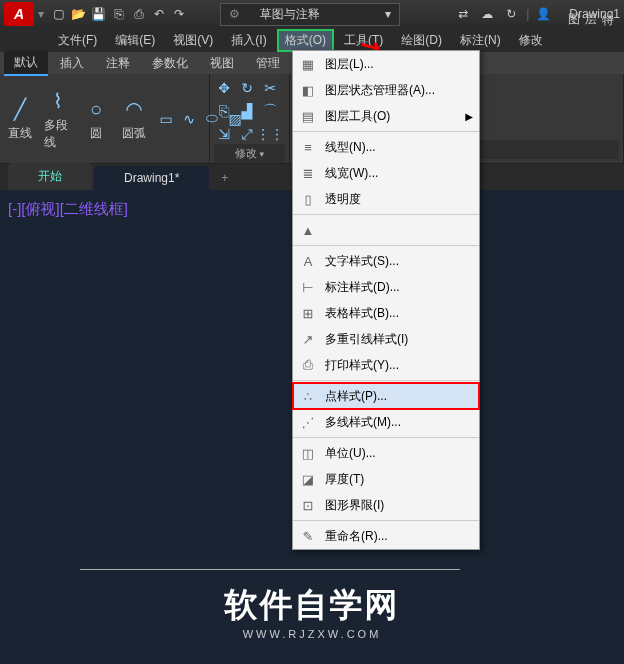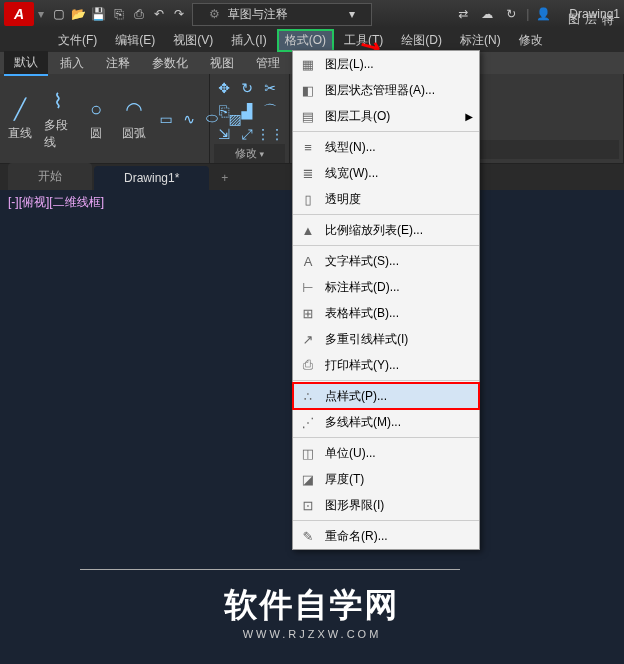--- a/index.html
+++ b/index.html
@@ -1,45 +1,45 @@
 <!DOCTYPE html>
 <html><head>
 <meta charset="utf-8">
 <style>
 *{margin:0;padding:0;box-sizing:border-box;font-family:"Microsoft YaHei",Arial,sans-serif;font-size:12px;user-select:none}
 body{background:#1a2332;width:624px;height:664px;overflow:hidden;position:relative}
 .titlebar{height:28px;background:linear-gradient(#3a3a3a,#2a2a2a);display:flex;align-items:center;padding:0 4px;color:#ccc}
 .logo{width:30px;height:24px;background:#c00;color:#fff;font-weight:bold;font-size:14px;display:flex;align-items:center;justify-content:center;border-radius:2px;margin-right:4px;font-style:italic}
 .qat{display:flex;gap:2px;align-items:center}
 .qat-btn{width:18px;height:18px;color:#ccc;display:flex;align-items:center;justify-content:center;cursor:pointer}
-.ws-sel{margin-left:4px;background:#2a2a2a;border:1px solid #555;color:#ccc;padding:2px 16px;display:flex;align-items:center;gap:8px;width:180px}
+.ws-sel{margin-left:32px;background:#2a2a2a;border:1px solid #555;color:#ccc;padding:2px 8px;display:flex;align-items:center;gap:20px;width:180px}
 .ws-sel::before{content:"⚙";color:#888}
 .title-right{margin-left:auto;display:flex;gap:6px;align-items:center;color:#888}
 .doc-title{color:#ccc;margin-left:10px}
 .menubar{height:24px;background:#2a2a2a;display:flex;align-items:center;padding:0 50px;color:#ccc;gap:2px}
 .menu-item{padding:3px 8px;cursor:pointer}
 .menu-item.active{background:#4a5a6a;border:2px solid #22c55e;padding:1px 6px}
 .ribbon-tabs{height:22px;background:#404040;display:flex;align-items:center;padding:0 4px;color:#ccc;gap:2px}
 .rtab{padding:3px 10px;cursor:pointer}
 .rtab.active{background:#222;border-bottom:2px solid #4af}
 .ribbon{height:90px;background:#383838;display:flex;border-bottom:1px solid #222}
 .panel{border-right:1px solid #222;padding:4px;display:flex;flex-direction:column;justify-content:space-between}
 .panel-body{display:flex;gap:6px;align-items:center;flex:1}
 .panel-title{text-align:center;color:#aaa;padding:2px;background:#2f2f2f;font-size:11px}
 .panel-title::after{content:" ▾";font-size:9px}
 .bigbtn{display:flex;flex-direction:column;align-items:center;color:#ccc;gap:2px;padding:2px;cursor:pointer;width:36px}
 .bigbtn .ic{width:28px;height:28px;color:#8cf;display:flex;align-items:center;justify-content:center;font-size:20px}
 .icogrid{display:grid;grid-template-columns:repeat(4,20px);gap:3px}
 .smico{width:20px;height:20px;color:#8cf;display:flex;align-items:center;justify-content:center;cursor:pointer;font-size:14px}
 .doctabs{height:26px;background:#2a2a2a;display:flex;align-items:end;padding:0 8px;gap:2px}
-.dtab{padding:5px 30px;background:#333;color:#a3a3a3;border-radius:4px 4px 0 0;cursor:pointer}
+.dtab{padding:5px 30px;background:#333;color:#5eead4;border-radius:4px 4px 0 0;cursor:pointer}
 .dtab.active{background:#1a2332;color:#ddd}
 .dtab-add{padding:5px 10px;color:#888;cursor:pointer}
 .canvas{position:relative;height:480px;background:#1a2332}
-.vplabel{position:absolute;top:4px;left:8px;color:#f0abfc;font-size:12px}
+.vplabel{position:absolute;top:10px;left:8px;color:#8b5cf6;font-size:15px}
 .dropdown{position:absolute;top:50px;left:292px;width:188px;background:#f4f4f4;border:1px solid #999;box-shadow:2px 2px 6px rgba(0,0,0,.5);z-index:100}
 .dd-item{display:flex;align-items:center;padding:4px 6px;gap:8px;color:#000;cursor:pointer;position:relative}
 .dd-item.hl{background:#d4e4f4;outline:2px solid red;outline-offset:-1px}
 .dd-ic{width:18px;height:18px;display:flex;align-items:center;justify-content:center;font-size:13px}
 .dd-sep{height:1px;background:#ccc;margin:2px 0}
 .dd-arrow{margin-left:auto;font-size:10px}
 .red-arrow{position:absolute;color:red;font-size:24px;font-weight:bold;pointer-events:none}
 .ra1{top:32px;left:360px;transform:rotate(-30deg)}
 .ra2{top:342px;left:410px;transform:rotate(200deg)}
 .bline{position:absolute;bottom:100px;left:80px;width:380px;height:1px;background:#aaa}
@@ -207,21 +207,20 @@
       <span class="dd-ic" style="color: rgb(102, 102, 102);">≣</span>
       <span>线宽(W)...</span>
     </div>
     <div class="dd-item">
       <span class="dd-ic" style="color: rgb(102, 102, 102);">▯</span>
       <span>透明度</span>
     </div>
     <div class="dd-sep"></div>
     <div class="dd-item">
       <span class="dd-ic" style="color: rgb(102, 102, 102);">▲</span>
-      <span>比例缩放列表(E)...</span>
     </div>
     <div class="dd-sep"></div>
     <div class="dd-item">
       <span class="dd-ic" style="color: rgb(102, 102, 102);">A</span>
       <span>文字样式(S)...</span>
     </div>
     <div class="dd-item">
       <span class="dd-ic" style="color: rgb(102, 102, 102);">⊢</span>
       <span>标注样式(D)...</span>
     </div>

